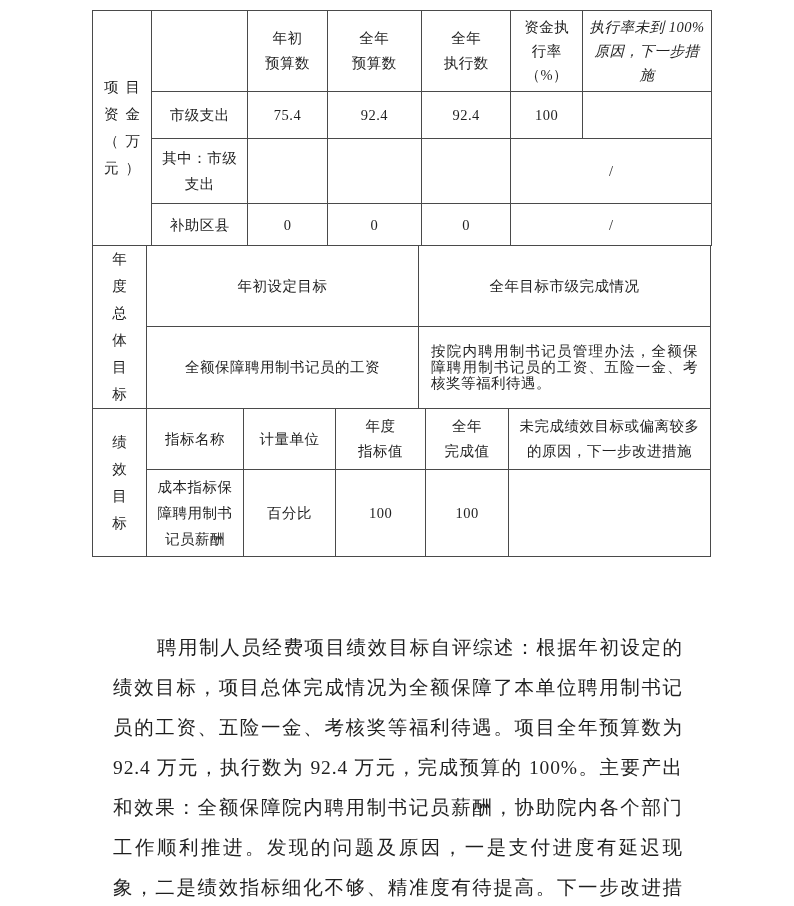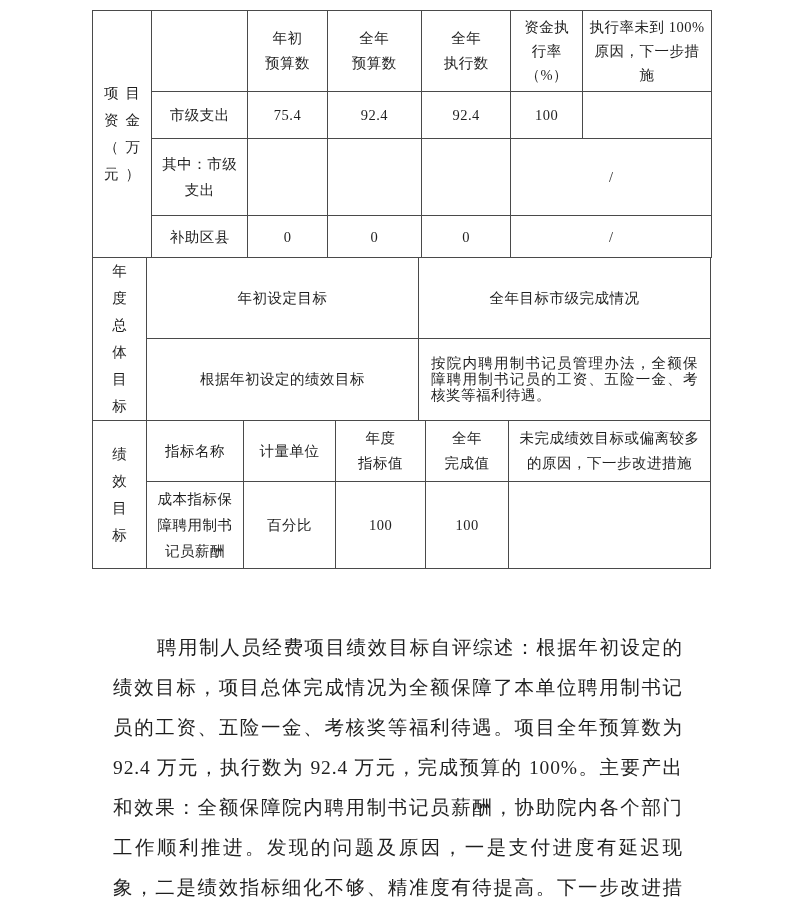--- a/index.html
+++ b/index.html
@@ -35,21 +35,21 @@
   .pre{white-space:pre-line;}
   .vlabel{
     white-space:pre-line;
     letter-spacing:7px;
     padding-left:11px;
     line-height:27px;
     margin-top:36px;
   }
   .hdr{line-height:25px;}
   .rate-hdr{line-height:24px;}
-  .reason-hdr{line-height:24px;padding:0 2px;}
+  .reason-hdr{line-height:24px;padding:0 2px;font-style:italic;}
   .goal-body{
     text-align:justify;
     text-justify:inter-character;
     padding:0 12px;
     line-height:16px;
   }
   .perf-reason{padding:0 10px;}
   .num{letter-spacing:0.5px;}
   .summary{
     position:absolute;
@@ -102,21 +102,21 @@
 施</td>
       </tr>
       <tr style="height:47px">
         <td>市级支出</td>
         <td class="num">75.4</td>
         <td class="num">92.4</td>
         <td class="num">92.4</td>
         <td class="num">100</td>
         <td></td>
       </tr>
-      <tr style="height:77px">
+      <tr style="height:65px">
         <td>其中：市级支出</td>
         <td></td>
         <td></td>
         <td></td>
         <td colspan="2">/</td>
       </tr>
       <tr style="height:42px">
         <td>补助区县</td>
         <td class="num">0</td>
         <td class="num">0</td>
@@ -134,21 +134,21 @@
       </colgroup>
       <tbody>
           <tr style="height:78px">
         <td rowspan="2" class="vlabel">年度
 总体
 目标</td>
         <td>年初设定目标</td>
         <td>全年目标市级完成情况</td>
       </tr>
       <tr style="height:79px">
-        <td>根据年初设定的绩效目标</td>
+        <td>全额保障聘用制书记员的工资</td>
         <td class="goal-body">按院内聘用制书记员管理办法，全额保障聘用制书记员的工资、五险一金、考核奖等福利待遇。</td>
       </tr>
     </tbody>
       </table>
 
     <table>
       <colgroup>
         <col style="width:54px">
           <col style="width:97px">
           <col style="width:92px">

